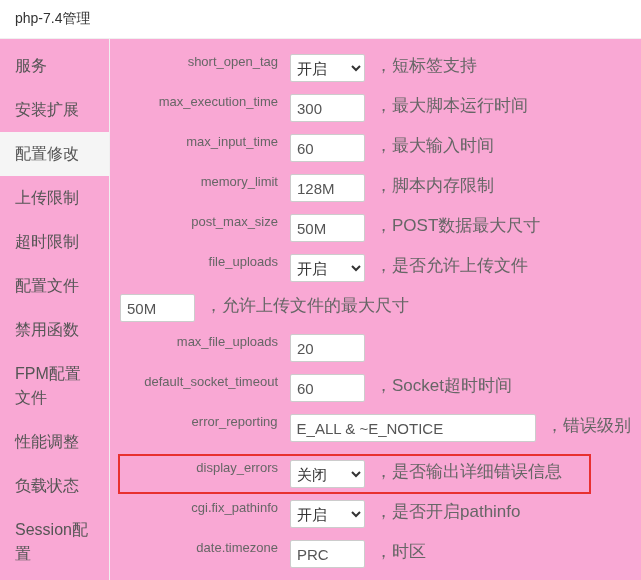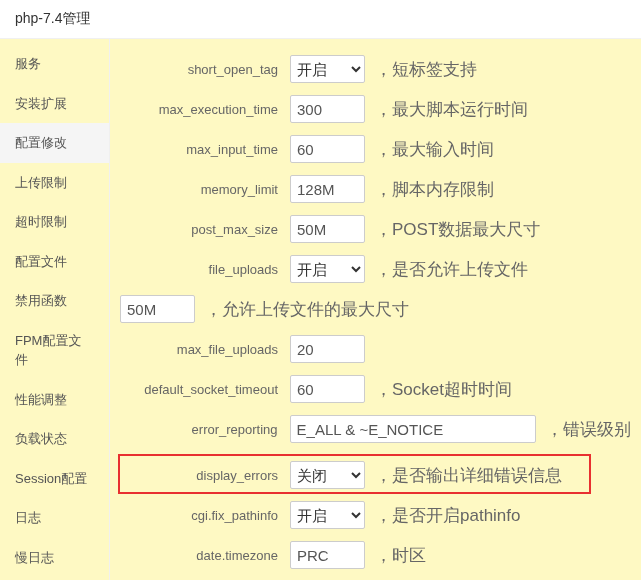--- a/index.html
+++ b/index.html
@@ -6,21 +6,21 @@
   body {
     font-family: "Microsoft YaHei", "PingFang SC", -apple-system, sans-serif;
     font-size: 13px;
     color: #555;
     background: #fff;
     width: 641px;
     height: 580px;
     overflow: hidden;
   }
   .modal {
-    background: #fef9c3;
+    background: #f9a8d4;
     width: 641px;
     height: 580px;
     display: flex;
     flex-direction: column;
   }
   .header {
     padding: 10px 15px;
     font-size: 14px;
     color: #333;
     background: #fff;
@@ -32,36 +32,36 @@
     overflow: hidden;
   }
   .sidebar {
     width: 110px;
     border-right: 1px solid #f0f0f0;
     padding-top: 5px;
     overflow: hidden;
   }
   .sidebar-item {
     padding: 10px 15px;
-    font-size: 13px;
+    font-size: 16px;
     color: #555;
     cursor: pointer;
     line-height: 1.5;
   }
   .sidebar-item.active {
     background: #f5f5f5;
   }
   .main {
     flex: 1;
     padding: 15px 10px;
     overflow: hidden;
   }
   .form-row {
     display: flex;
-    align-items: center;
+    align-items: flex-start;
     margin-bottom: 10px;
     height: 30px;
   }
   .form-label {
     width: 170px;
     text-align: right;
     padding-right: 12px;
     color: #666;
     font-size: 13px;
     white-space: nowrap;

